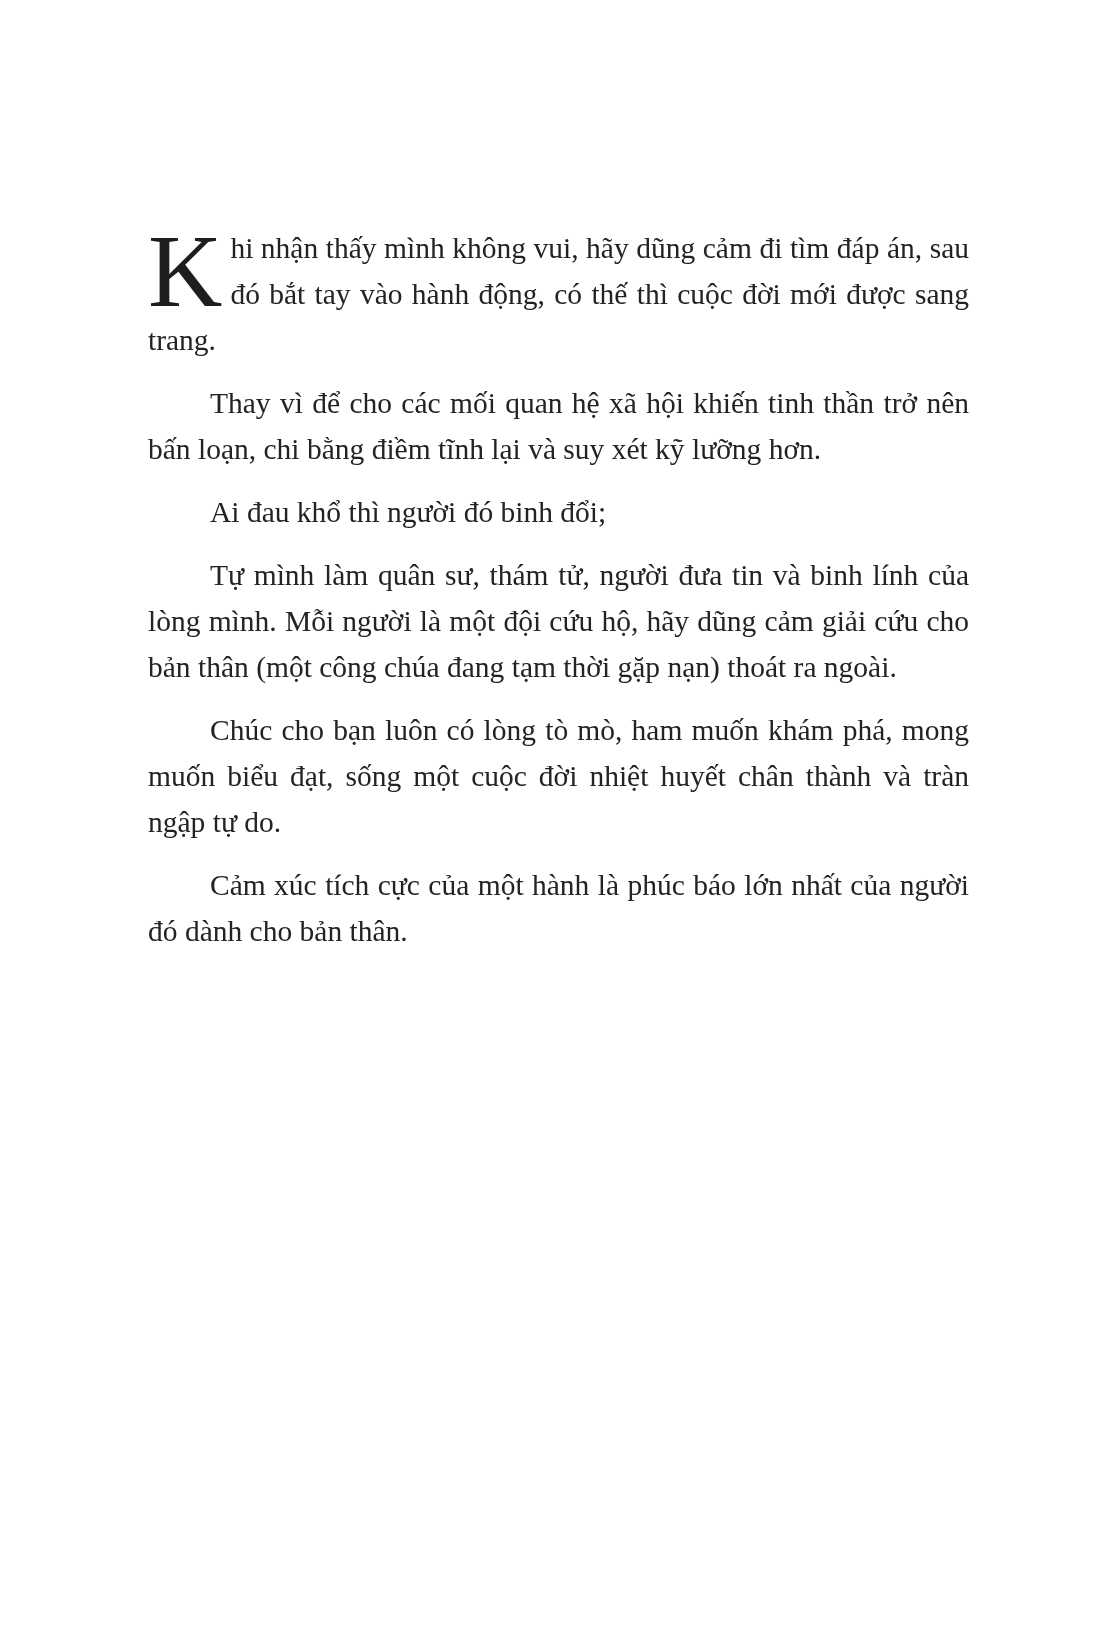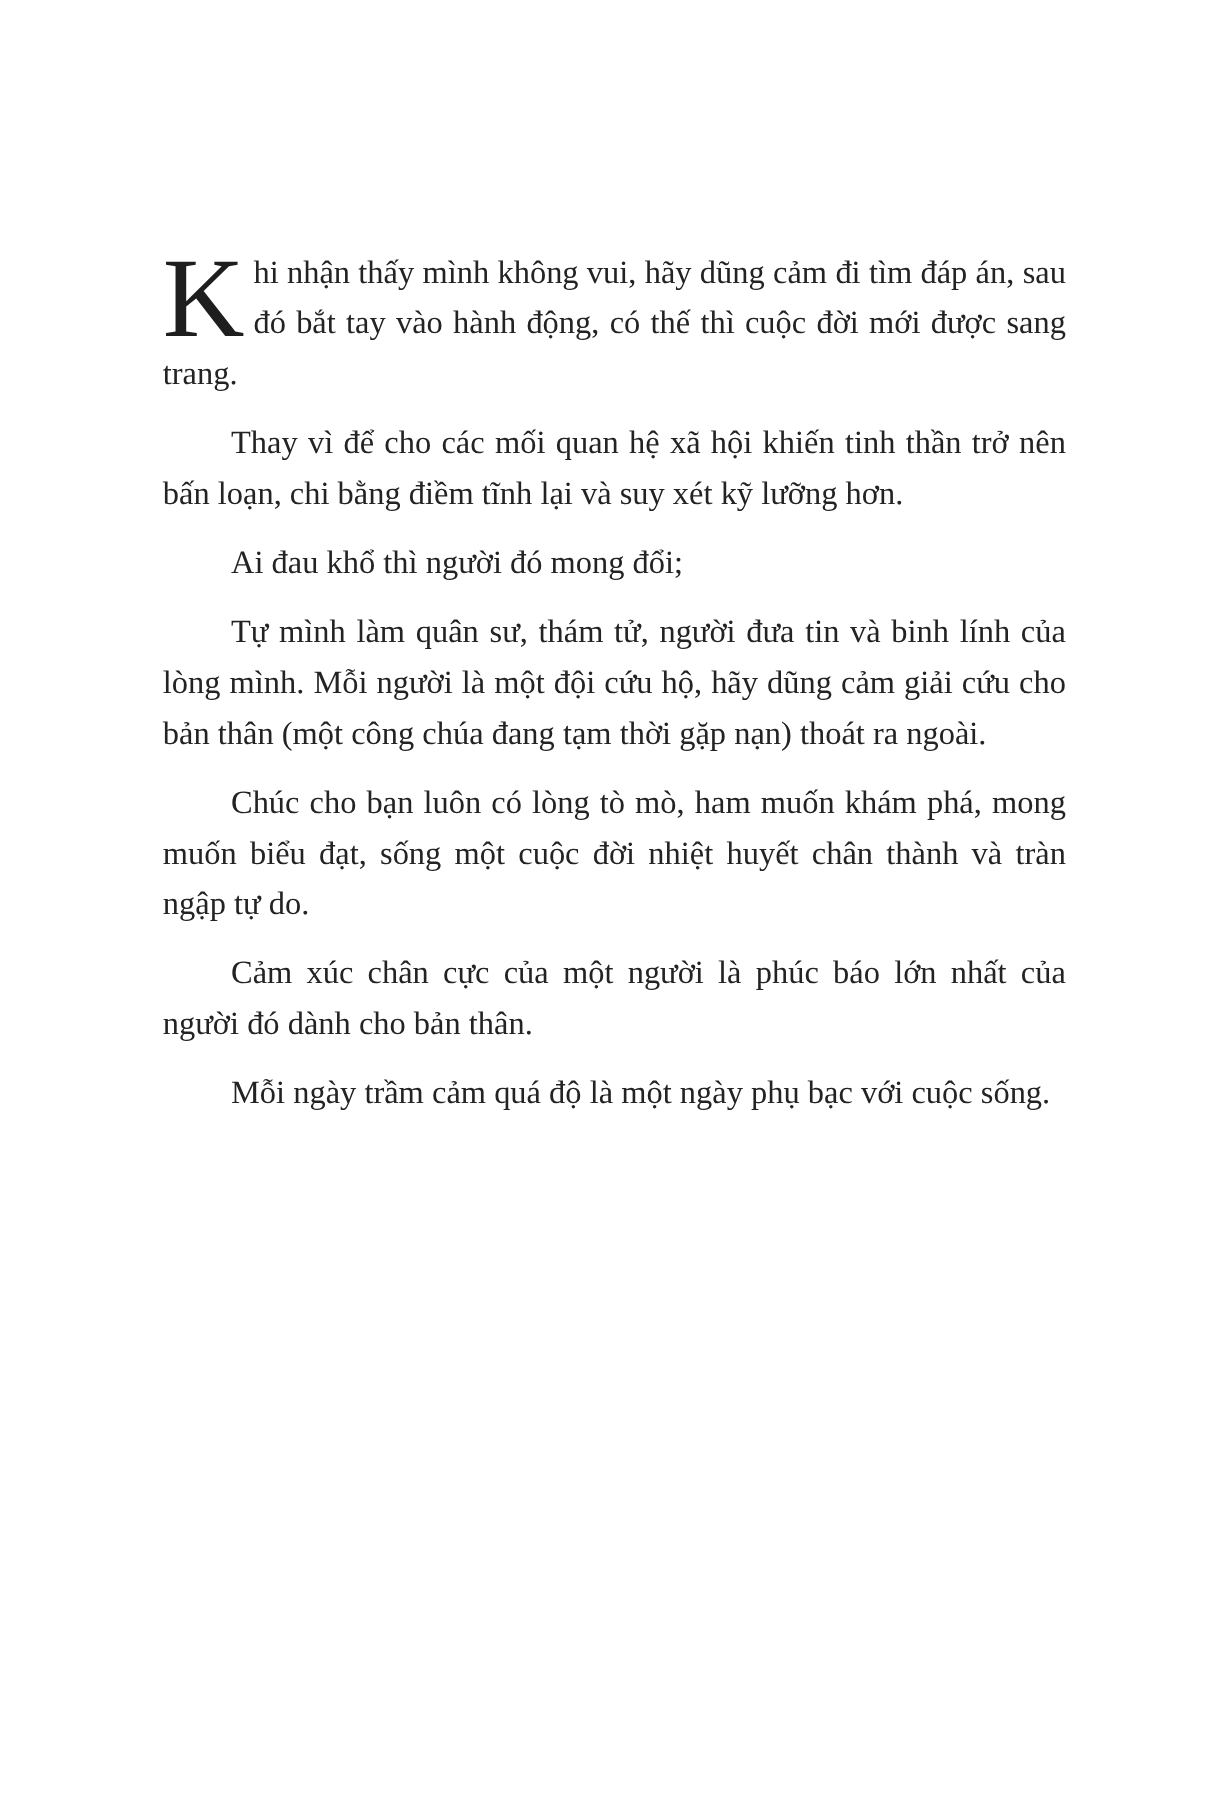--- a/index.html
+++ b/index.html
@@ -43,25 +43,24 @@
 <body>
 
 <div class="page">
 
   <p class="para para-dropcap">
     <span class="dropcap">K</span><span>hi nhận thấy mình không vui, hãy dũng cảm đi tìm đáp án, sau đó bắt tay vào hành động, có thế thì cuộc đời mới được sang trang.</span>
   </p>
 
   <p class="para">Thay vì để cho các mối quan hệ xã hội khiến tinh thần trở nên bấn loạn, chi bằng điềm tĩnh lại và suy xét kỹ lưỡng hơn.</p>
 
-  <p class="para">Ai đau khổ thì người đó mong đổi;</p>
+  <p class="para">Ai đau khổ thì người đó binh đổi;</p>
 
 
 
   <p class="para">Tự mình làm quân sư, thám tử, người đưa tin và binh lính của lòng mình. Mỗi người là một đội cứu hộ, hãy dũng cảm giải cứu cho bản thân (một công chúa đang tạm thời gặp nạn) thoát ra ngoài.</p>
 
   <p class="para">Chúc cho bạn luôn có lòng tò mò, ham muốn khám phá, mong muốn biểu đạt, sống một cuộc đời nhiệt huyết chân thành và tràn ngập tự do.</p>
 
-  <p class="para">Cảm xúc chân cực của một người là phúc báo lớn nhất của người đó dành cho bản thân.</p>
+  <p class="para">Cảm xúc tích cực của một hành là phúc báo lớn nhất của người đó dành cho bản thân.</p>
 
-  <p class="para">Mỗi ngày trầm cảm quá độ là một ngày phụ bạc với cuộc sống.</p>
 
 </div>
 
 </body></html>

